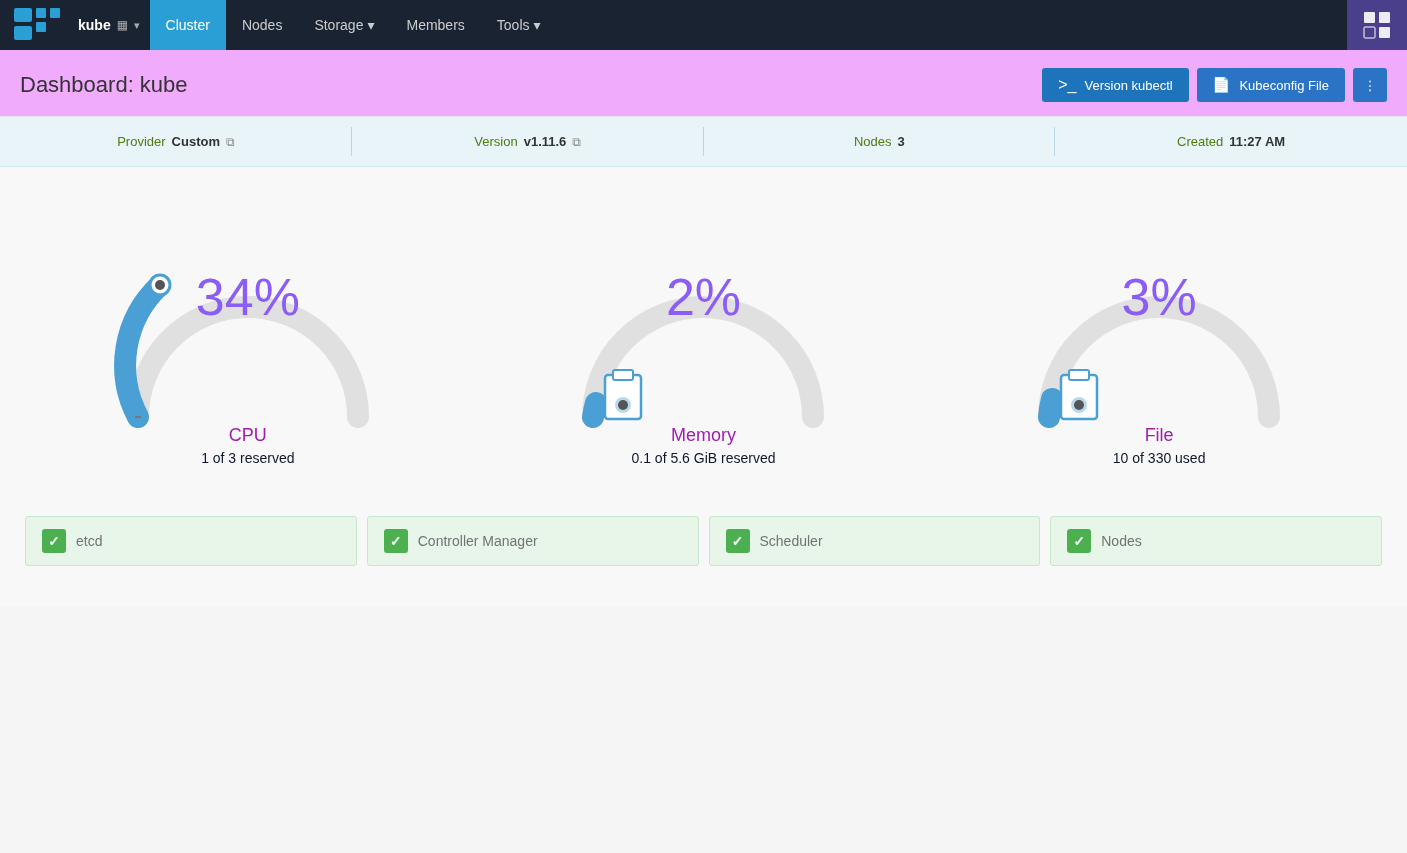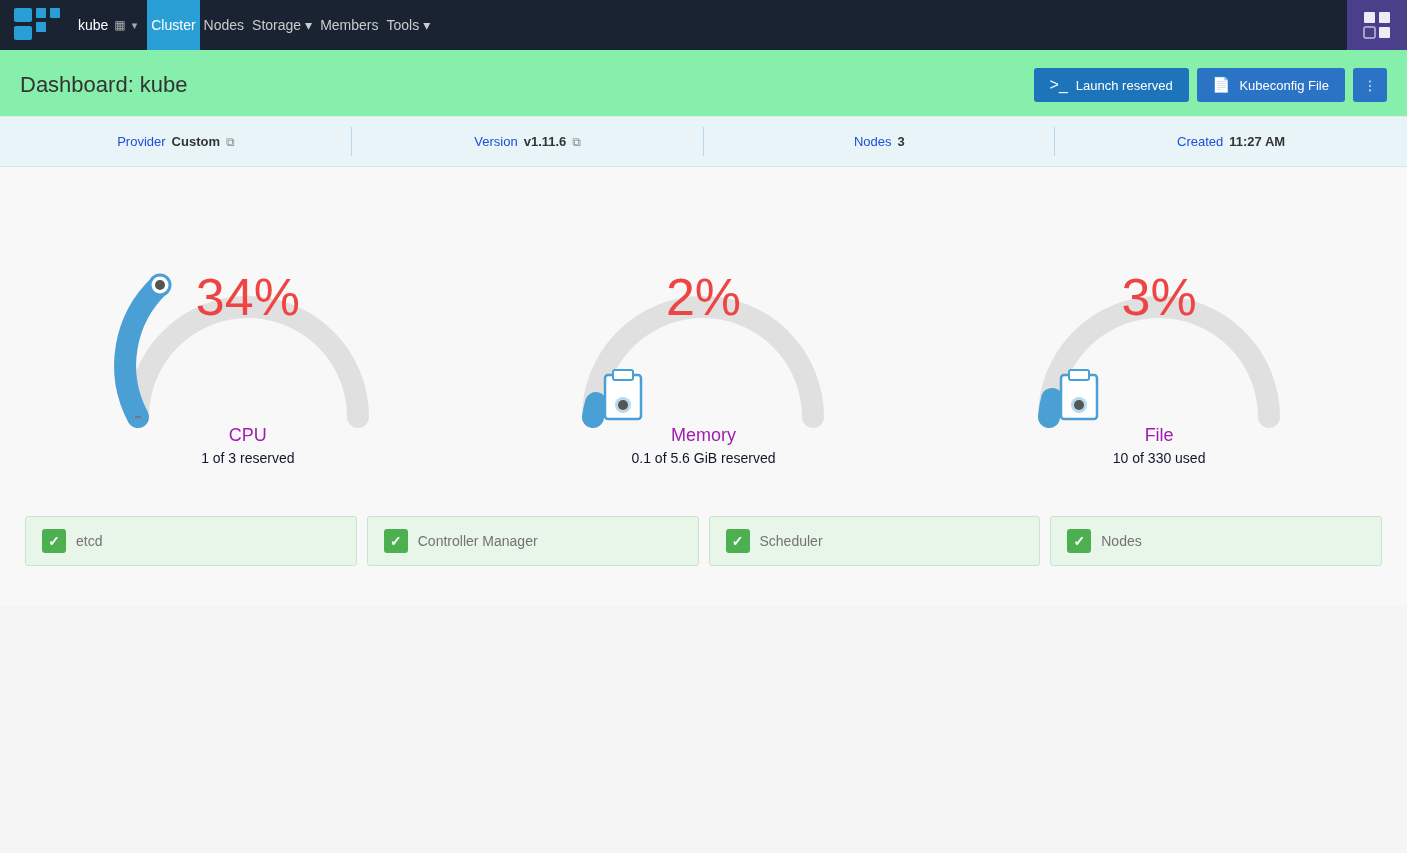--- a/index.html
+++ b/index.html
@@ -28,37 +28,38 @@
       display: flex;
       align-items: center;
       background: #1a2332;
       padding: 0 10px 0 4px;
       height: 100%;
       gap: 6px;
     }
     .brand-name {
       color: #fff;
       font-size: 14px;
+      font-weight: bold;
     }
     .brand-icon {
       color: #aaa;
       font-size: 12px;
     }
     .brand-chevron {
       color: #aaa;
       font-size: 11px;
     }
     .nav-items {
       display: flex;
       height: 100%;
     }
     .nav-item {
       display: flex;
       align-items: center;
-      padding: 0 4px;
+      padding: 0 16px;
       color: #ccc;
       font-size: 14px;
       cursor: pointer;
       height: 100%;
       text-decoration: none;
       gap: 4px;
       text-align: center;
     }
     .nav-item.active {
       background: #2a9fd6;
@@ -79,21 +80,21 @@
       background: #4a3f8a;
       cursor: pointer;
     }
 
     
     .page-header {
       display: flex;
       align-items: center;
       justify-content: space-between;
       padding: 18px 20px 14px 20px;
-      background: #86efac;
+      background: #f0abfc;
       border-bottom: 1px solid #e8e8e8;
     }
     .page-title {
       font-size: 22px;
       font-weight: 300;
       color: #333;
     }
     .header-actions {
       display: flex;
       gap: 8px;
@@ -148,21 +149,21 @@
     .info-item:not(:last-child)::after {
       content: '';
       position: absolute;
       right: 0;
       top: 10px;
       bottom: 10px;
       width: 1px;
       background: #b8d8e8;
     }
     .info-label {
-      color: #1d4ed8;
+      color: #4d7c0f;
     }
     .info-value {
       color: #333;
       font-weight: 700;
     }
     .copy-icon {
       color: #888;
       cursor: pointer;
       font-size: 12px;
     }
@@ -202,21 +203,21 @@
       position: absolute;
       top: 50%;
       left: 50%;
       transform: translate(-50%, -50%);
       text-align: center;
       margin-top: -10px;
     }
     .gauge-percent {
       font-size: 52px;
       font-weight: 300;
-      color: #ef4444;
+      color: #8b5cf6;
       line-height: 1;
     }
     .gauge-label {
       font-size: 18px;
       color: #a21caf;
       margin-top: 8px;
       text-align: center;
     }
     .gauge-sublabel {
       font-size: 14px;
@@ -299,21 +300,21 @@
       </svg>
     </div>
   </div>
 </nav>
 
 <div class="page-header">
   <h1 class="page-title">Dashboard: kube</h1>
   <div class="header-actions">
     <button class="btn btn-primary">
       <span style="font-size:16px;">&gt;_</span>
-      <span>Launch reserved</span>
+      <span>Version kubectl</span>
     </button>
     <button class="btn btn-secondary">
       <span style="font-size:15px;">📄</span>
       <span>Kubeconfig File</span>
     </button>
     <button class="btn btn-dots">
       <span>⋮</span>
     </button>
   </div>
 </div>

